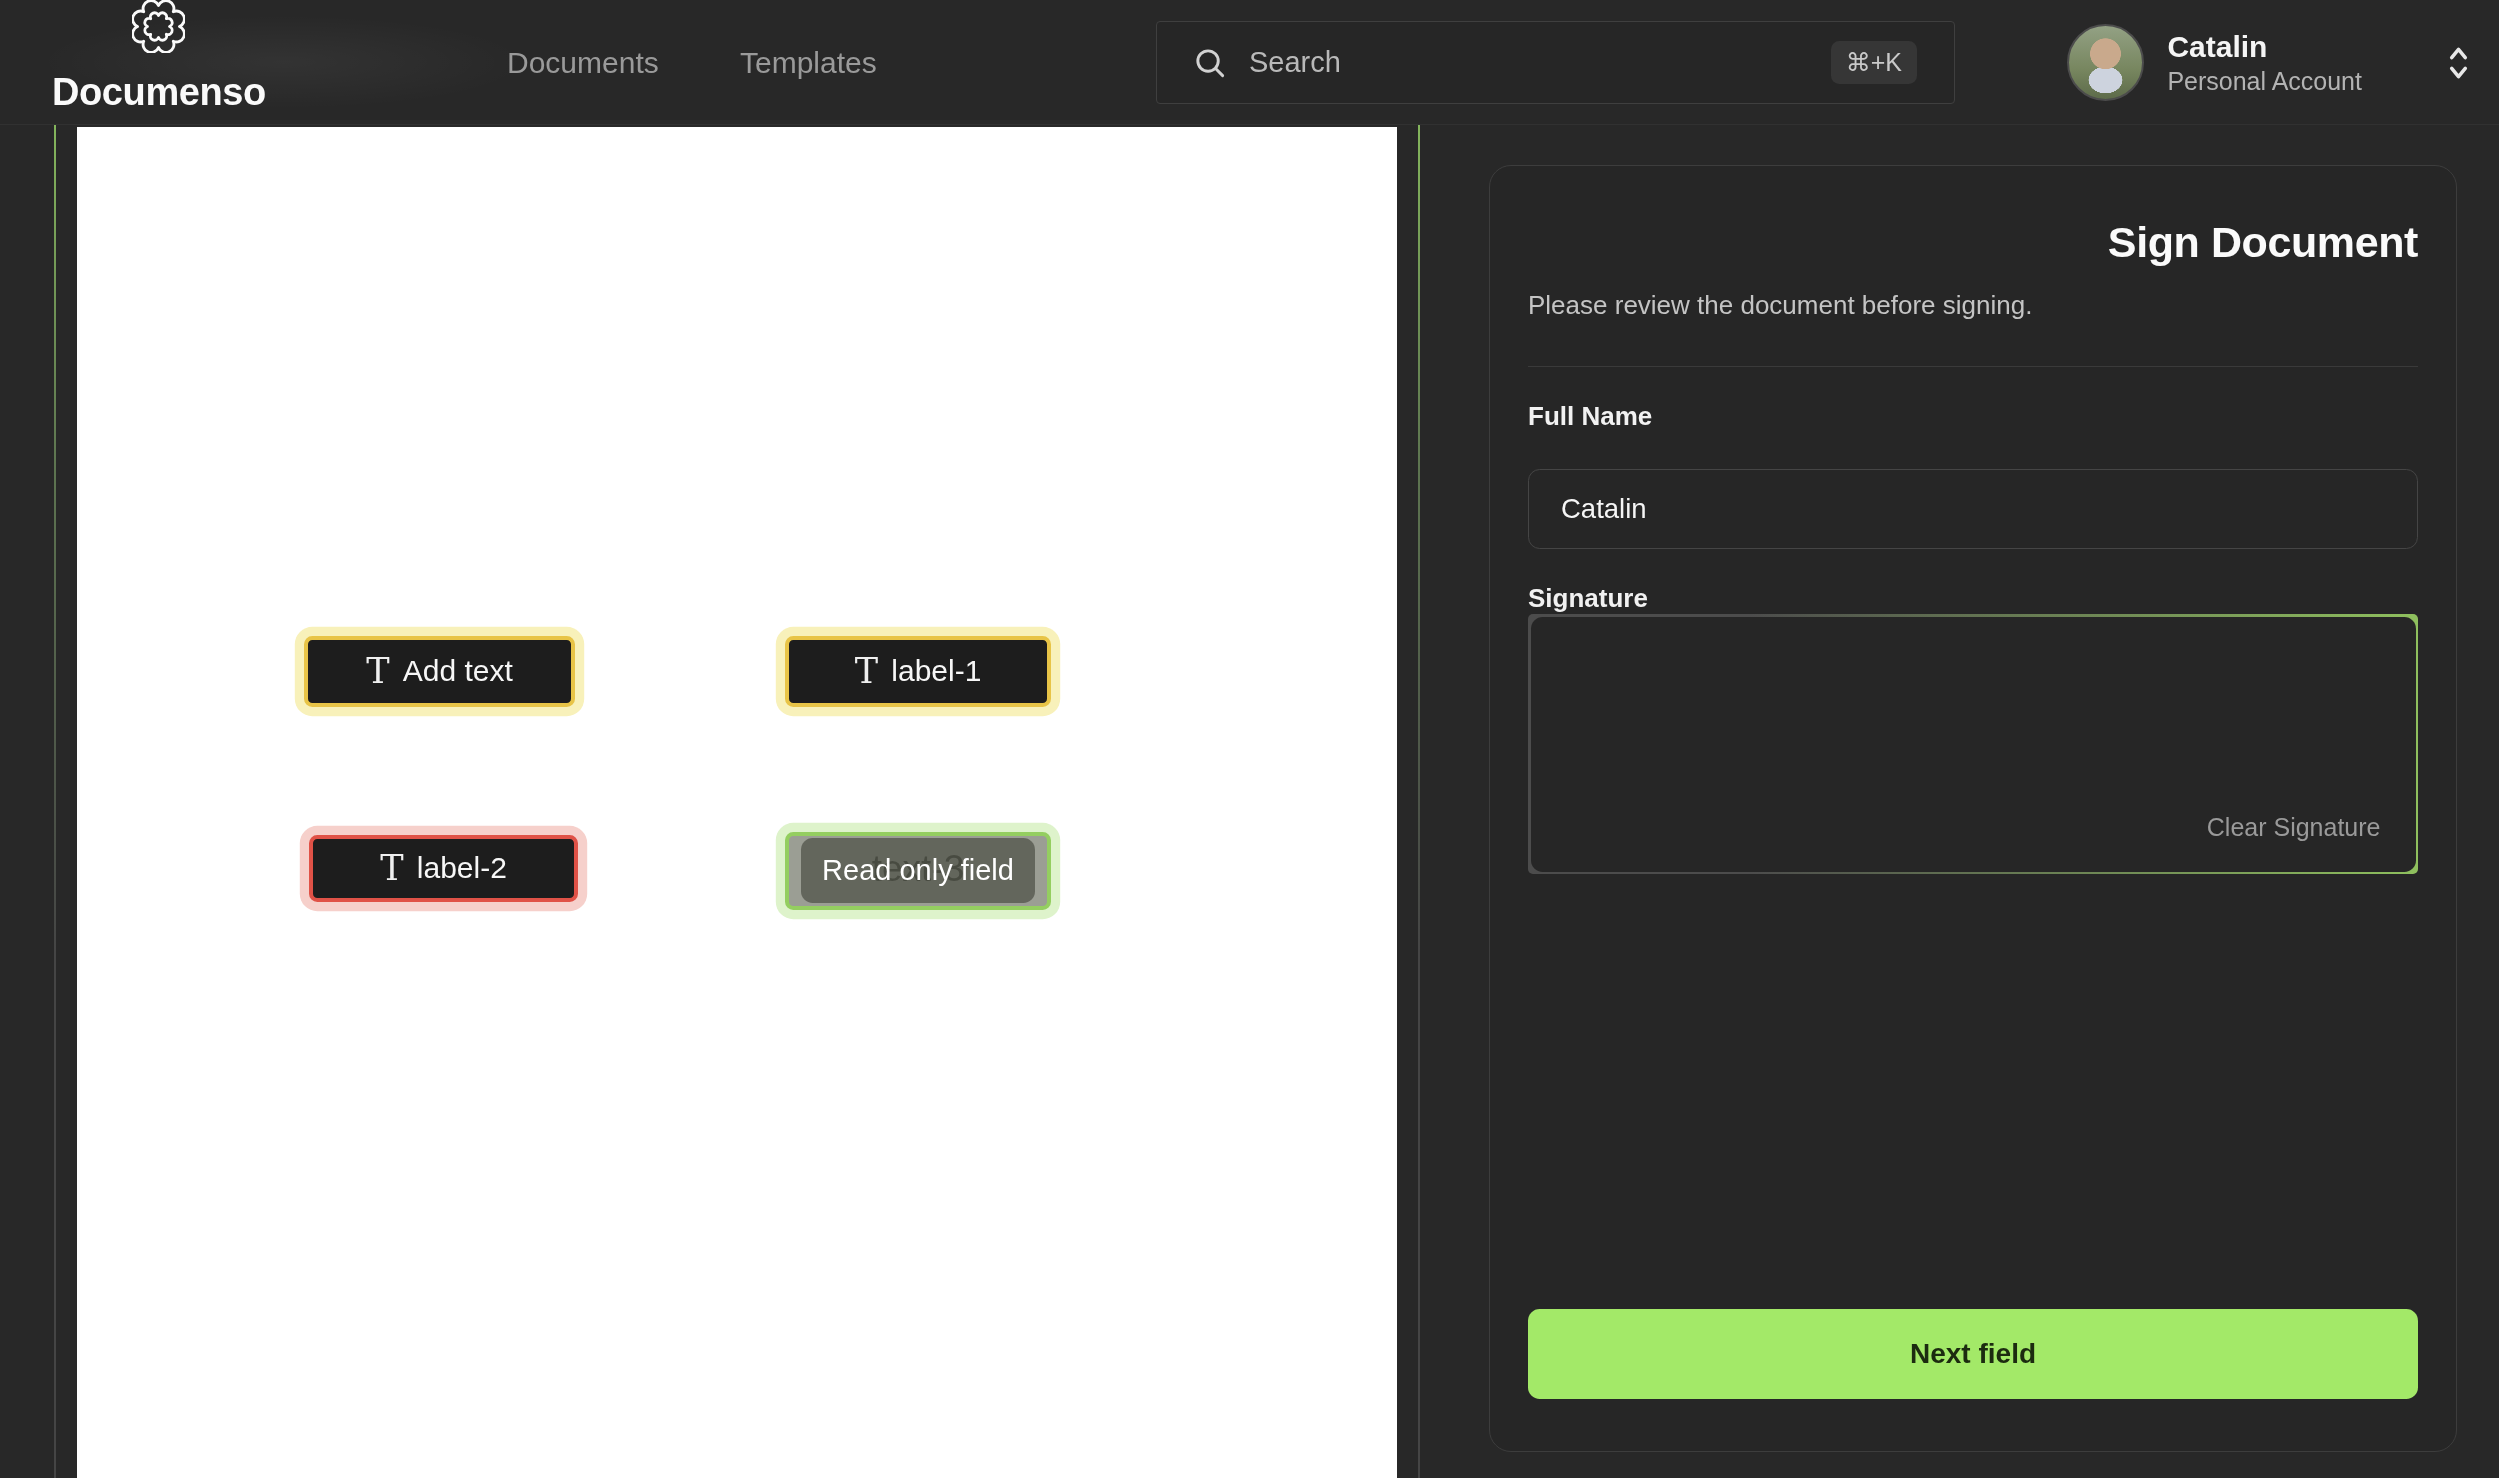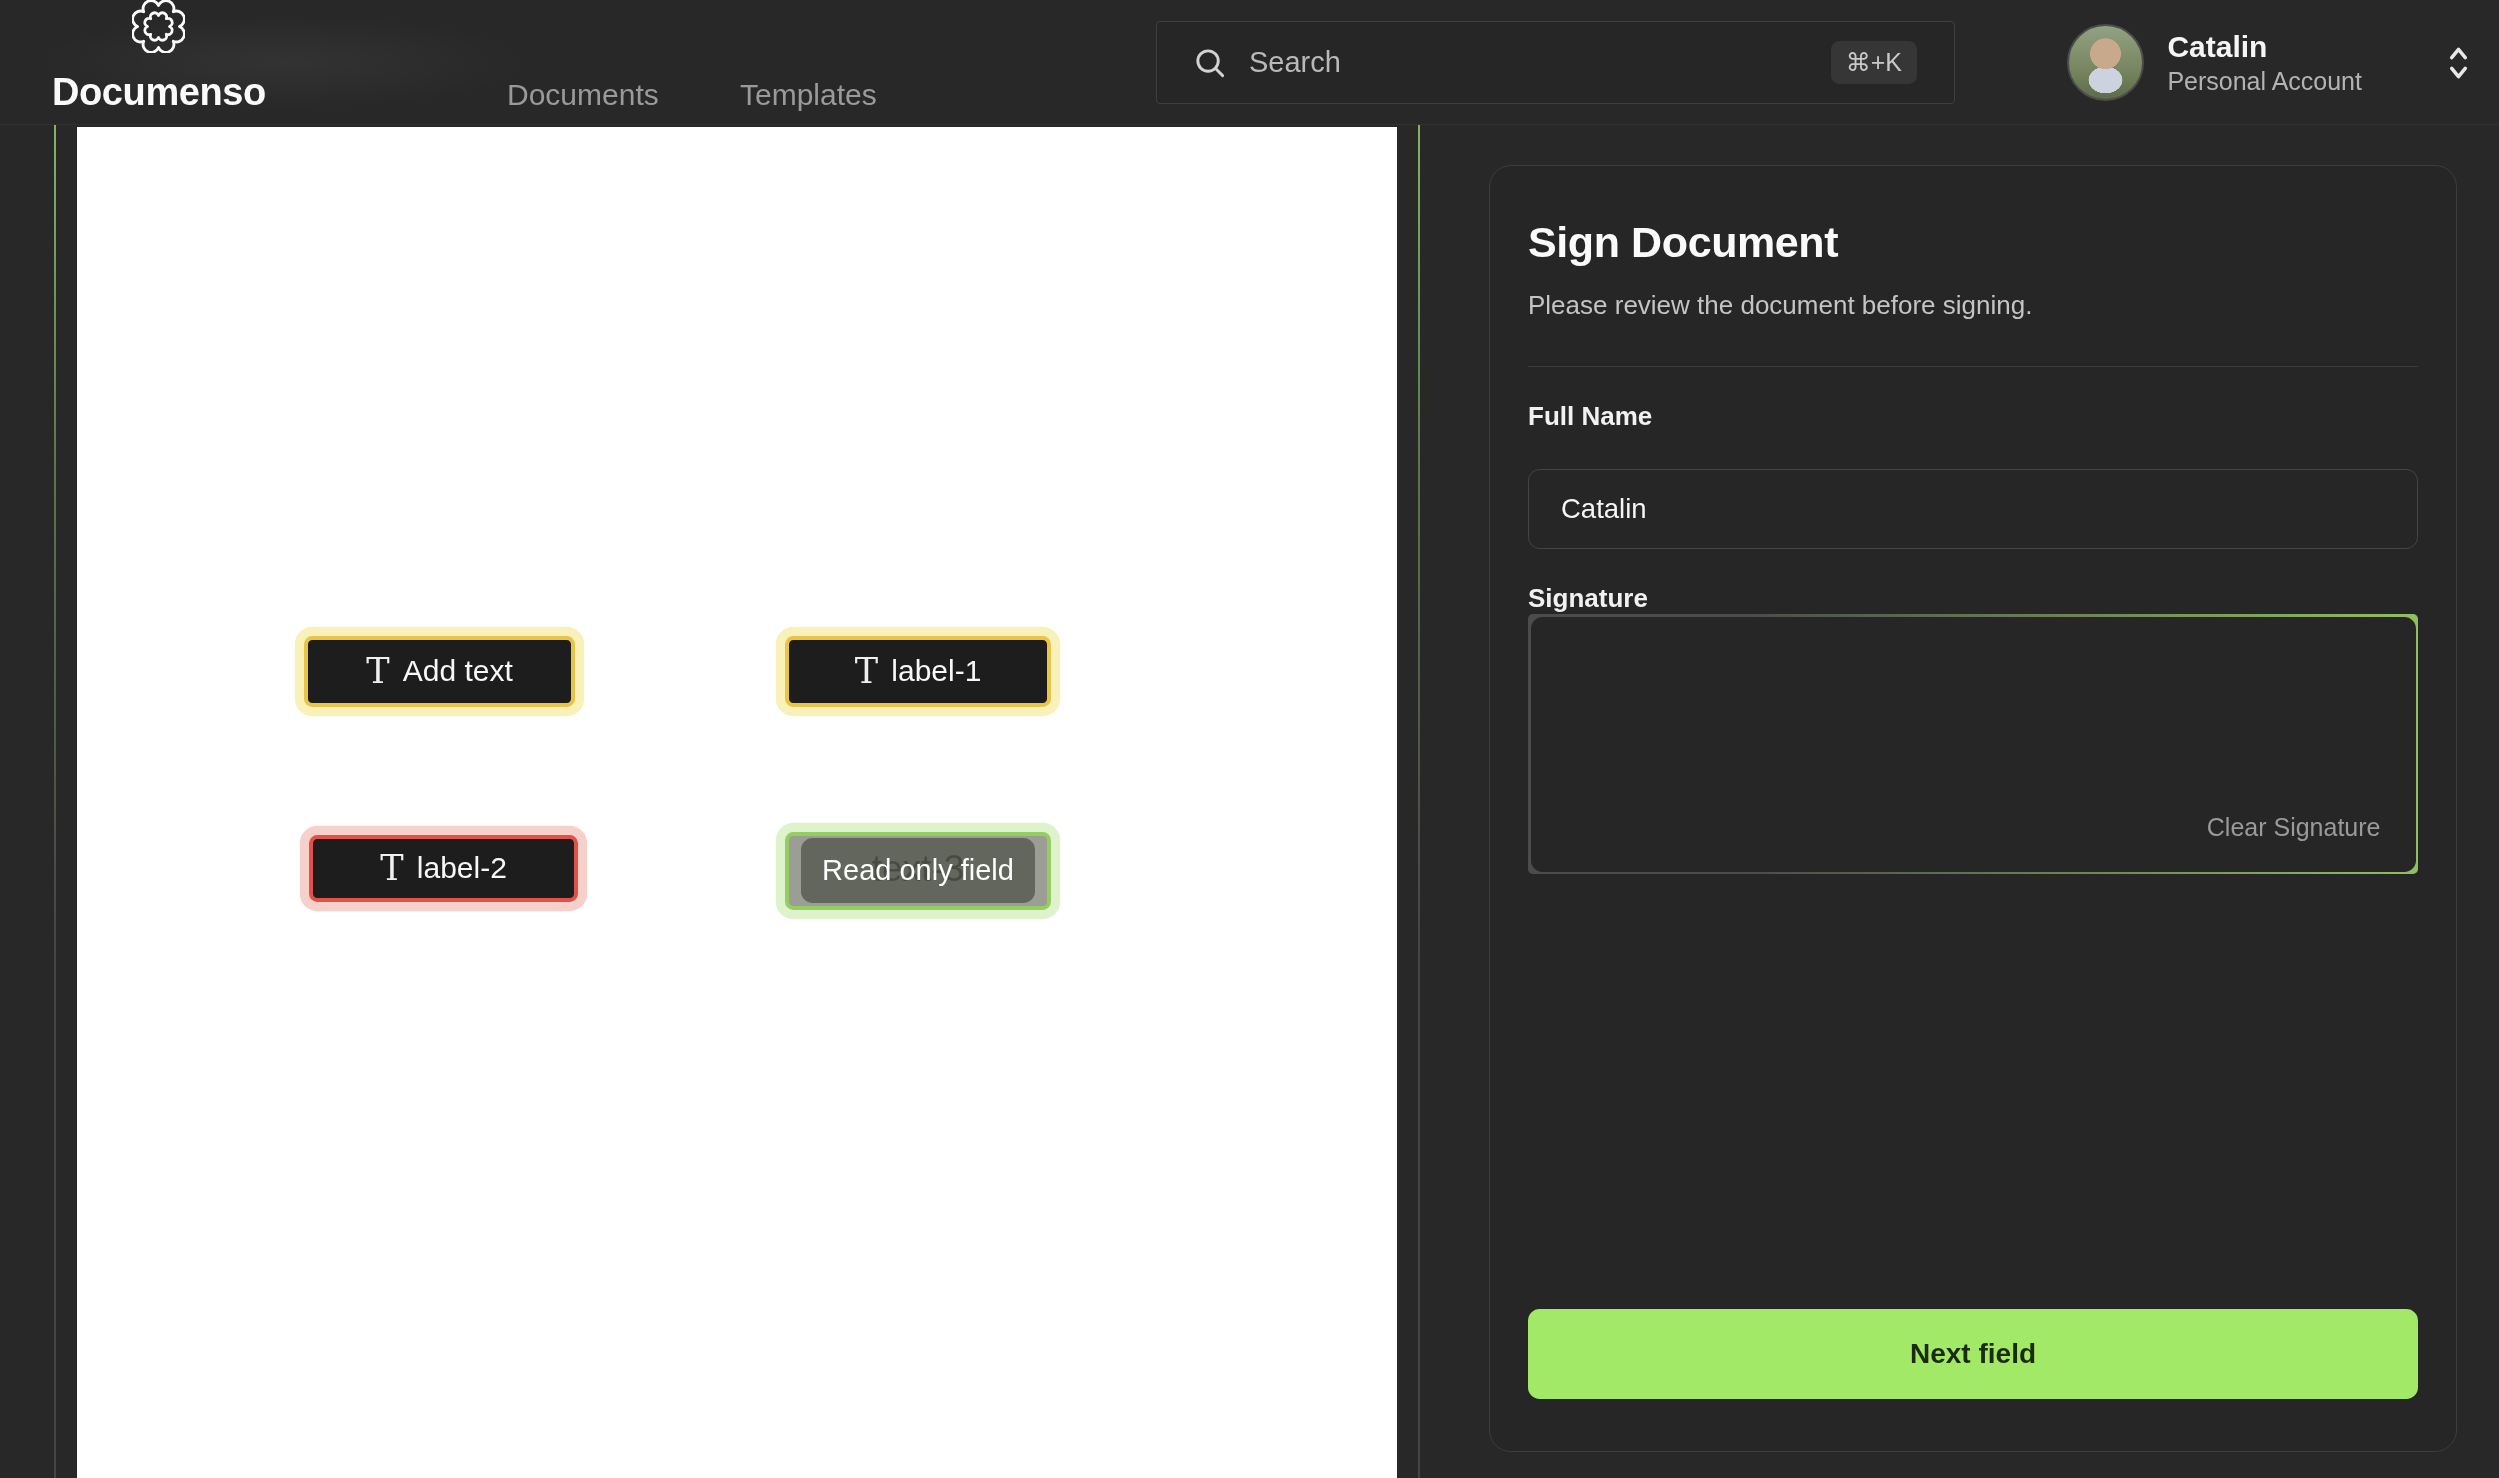--- a/index.html
+++ b/index.html
@@ -19,21 +19,21 @@
     z-index: 10;
   }
   .navbar::before {
     content: ""; position: absolute; left: 33px; top: 8.3px; width: 751px; height: 108px;
     background: radial-gradient(ellipse 350px 67px at 250px 54px, rgba(255,255,255,0.05), transparent 70%);
     pointer-events: none;
   }
   .logo-group { position: absolute; left: 52px; top: 0; height: 125px; display: flex; align-items: center; gap: 18.4px; cursor: pointer; flex-direction: column; }
   .logo-seal { width: 53px; height: 53px; }
   .logo-text { color: #fafafa; font-size: 38px; font-weight: 700; letter-spacing: -0.4px; }
-  .nav-link { position: absolute; top: 0; height: 125px; display: flex; align-items: center; color: #9a9a9a; font-size: 30px; font-weight: 500; cursor: pointer; margin-top: 32px; }
+  .nav-link { position: absolute; top: 0; height: 125px; display: flex; align-items: center; color: #9a9a9a; font-size: 30px; font-weight: 500; cursor: pointer; }
   .nav-link.documents { left: 507px; }
   .nav-link.templates { left: 740px; }
 
   .search-bar {
     position: absolute; left: 1156px; top: 21px; width: 799px; height: 83px;
     border: 1.7px solid #3f3f3f; border-radius: 4px; background: #262626;
     display: flex; align-items: center; cursor: text;
   }
   .search-icon-wrap { margin-left: 35px; display: flex; align-items: center; }
   .search-input {
@@ -102,21 +102,21 @@
     display: flex; align-items: center; justify-content: center; text-align: right;
   }
   .readonly-pill span { color: #ffffff; font-size: 29px; font-weight: 500; }
 
   
   .panel-card {
     position: absolute; left: 1489px; top: 165px; width: 968px; height: 1287px;
     background: #262626; border: 1.7px solid #3d3d3d; border-radius: 22px;
     padding: 0 38px;
   }
-  .panel-title { margin-top: 52px; color: #fafafa; font-size: 43px; font-weight: 700; letter-spacing: -0.4px; }
+  .panel-title { margin-top: 52px; color: #fafafa; font-size: 43px; font-weight: 700; letter-spacing: -0.4px; text-align: right; }
   .panel-subtitle { margin-top: 23.4px; color: #c4c4c4; font-size: 26px; }
   .panel-divider { margin-top: 45px; border: none; border-top: 1.7px solid #3a3a3a; }
 
   .form-label { margin-top: 34px; color: #f1f1f1; font-size: 26px; font-weight: 600; }
   .name-input {
     margin-top: 37px; width: 100%; height: 80px;
     background: transparent; border: 1.7px solid #454545; border-radius: 11.7px;
     color: #f5f5f5; font-size: 27.5px; padding: 0 32px; outline: none;
     font-family: "Liberation Sans", sans-serif;
   }

